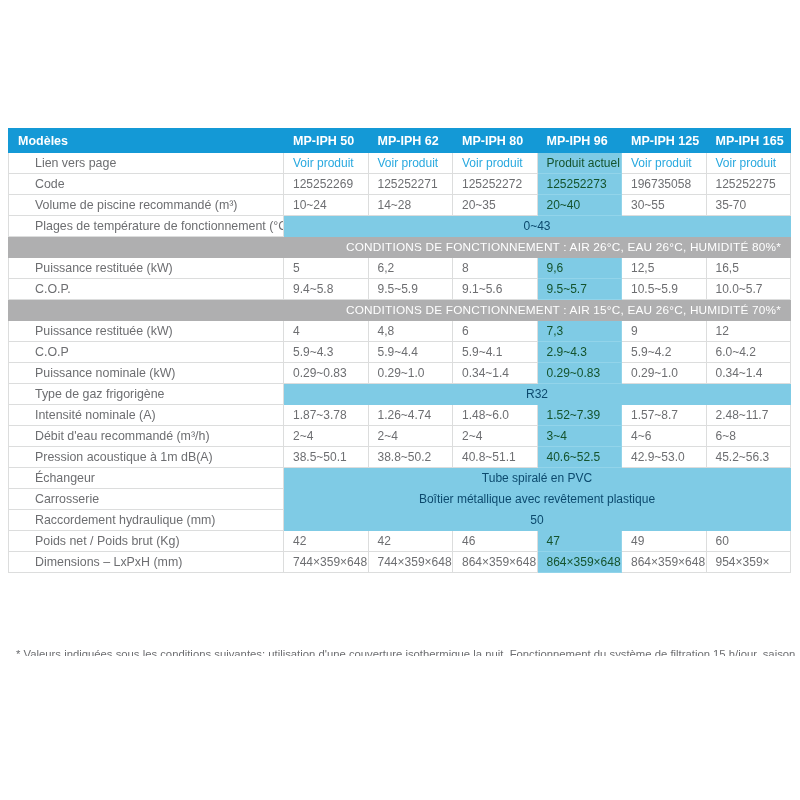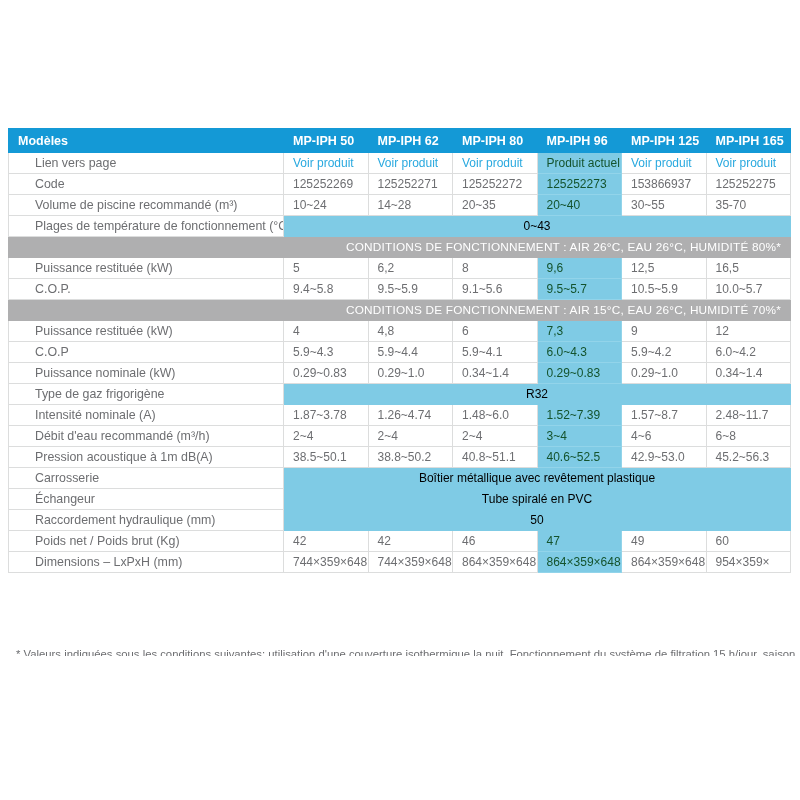--- a/index.html
+++ b/index.html
@@ -30,21 +30,21 @@
     font-size:12px;color:var(--text-gray);background:#ffffff;
     white-space:nowrap;overflow:hidden;vertical-align:middle;
   }
   td.lbl{font-size:12.4px;padding-left:26px;}
   td.section{
     background:var(--section-gray);color:#ffffff;
     border-color:var(--section-gray);font-size:11.8px;letter-spacing:.2px;text-align:right;
   }
   td.hl{background:var(--highlight-blue);color:#14532d;border-color:#92d4ea;}
   td.merged{
-    background:var(--highlight-blue);color:#000000;
+    background:var(--highlight-blue);color:#0c4a6e;
     border-color:var(--highlight-blue);text-align:center;
   }
   td.link{color:var(--link-blue);cursor:pointer;}
   .footnote{
     position:absolute;left:16px;top:644px;width:784px;margin:0;
     font-size:11.3px;line-height:21px;color:var(--text-gray);
   }
 </style>
 </head>
 <body>
@@ -81,21 +81,21 @@
           <td class="hl">Produit actuel</td>
           <td class="link">Voir produit</td>
           <td class="link">Voir produit</td>
         </tr>
         <tr>
           <td class="lbl">Code</td>
           <td>125252269</td>
           <td>125252271</td>
           <td>125252272</td>
           <td class="hl">125252273</td>
-          <td>153866937</td>
+          <td>196735058</td>
           <td>125252275</td>
         </tr>
         <tr>
           <td class="lbl">Volume de piscine recommandé (m³)</td>
           <td>10~24</td>
           <td>14~28</td>
           <td>20~35</td>
           <td class="hl">20~40</td>
           <td>30~55</td>
           <td>35-70</td>
@@ -135,21 +135,21 @@
           <td>6</td>
           <td class="hl">7,3</td>
           <td>9</td>
           <td>12</td>
         </tr>
         <tr>
           <td class="lbl">C.O.P</td>
           <td>5.9~4.3</td>
           <td>5.9~4.4</td>
           <td>5.9~4.1</td>
-          <td class="hl">6.0~4.3</td>
+          <td class="hl">2.9~4.3</td>
           <td>5.9~4.2</td>
           <td>6.0~4.2</td>
         </tr>
         <tr>
           <td class="lbl">Puissance nominale (kW)</td>
           <td>0.29~0.83</td>
           <td>0.29~1.0</td>
           <td>0.34~1.4</td>
           <td class="hl">0.29~0.83</td>
           <td>0.29~1.0</td>
@@ -180,26 +180,26 @@
         <tr>
           <td class="lbl">Pression acoustique à 1m dB(A)</td>
           <td>38.5~50.1</td>
           <td>38.8~50.2</td>
           <td>40.8~51.1</td>
           <td class="hl">40.6~52.5</td>
           <td>42.9~53.0</td>
           <td>45.2~56.3</td>
         </tr>
         <tr>
+          <td class="lbl">Échangeur</td>
+          <td colspan="6" class="merged">Tube spiralé en PVC</td>
+        </tr>
+        <tr>
           <td class="lbl">Carrosserie</td>
           <td colspan="6" class="merged">Boîtier métallique avec revêtement plastique</td>
-        </tr>
-        <tr>
-          <td class="lbl">Échangeur</td>
-          <td colspan="6" class="merged">Tube spiralé en PVC</td>
         </tr>
         <tr>
           <td class="lbl">Raccordement hydraulique (mm)</td>
           <td colspan="6" class="merged">50</td>
         </tr>
         <tr>
           <td class="lbl">Poids net / Poids brut (Kg)</td>
           <td>42</td>
           <td>42</td>
           <td>46</td>

